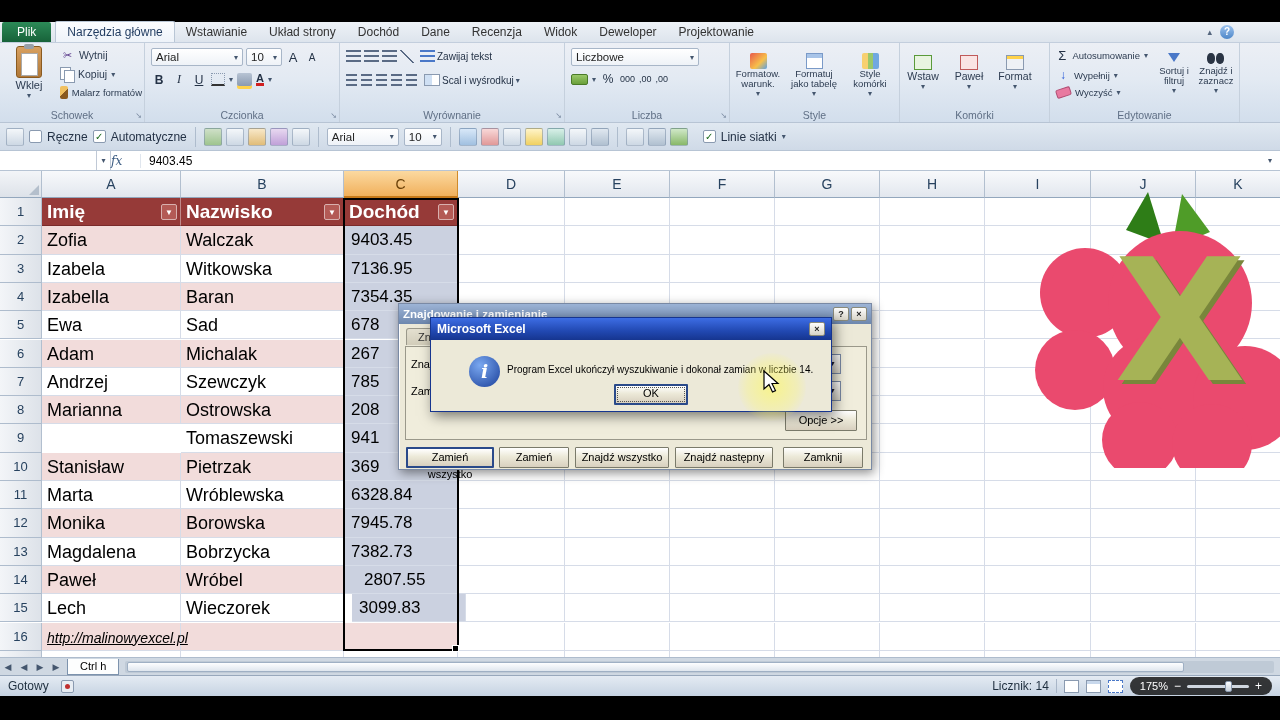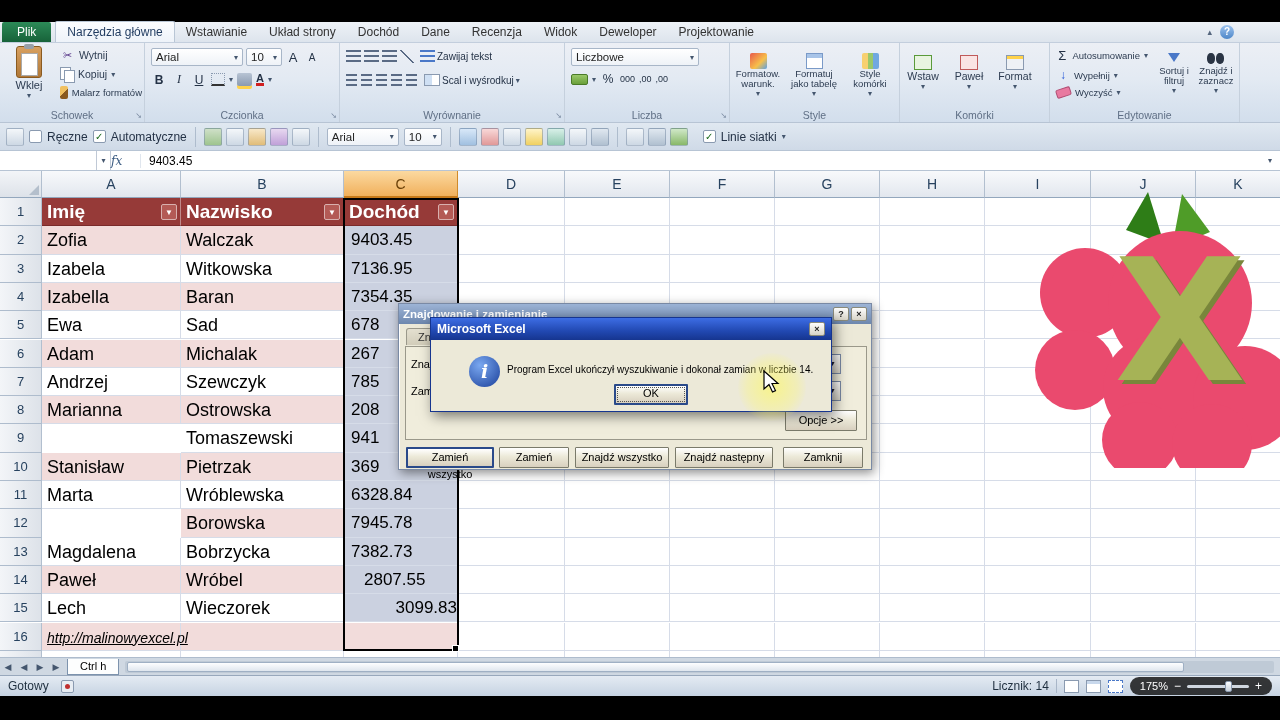--- a/index.html
+++ b/index.html
@@ -573,20 +573,21 @@
       <div class="cell num" style="left: 344px; top: 283px; width: 114px; height: 28.3px; line-height: 28.3px; background: rgb(203, 209, 224);"><span>6328.84</span></div>
       <div class="cell" style="left: 458px; top: 283px; width: 107px; height: 28.3px; line-height: 28.3px;"></div>
       <div class="cell" style="left: 565px; top: 283px; width: 105px; height: 28.3px; line-height: 28.3px;"></div>
       <div class="cell" style="left: 670px; top: 283px; width: 105px; height: 28.3px; line-height: 28.3px;"></div>
       <div class="cell" style="left: 775px; top: 283px; width: 105px; height: 28.3px; line-height: 28.3px;"></div>
       <div class="cell" style="left: 880px; top: 283px; width: 105px; height: 28.3px; line-height: 28.3px;"></div>
       <div class="cell" style="left: 985px; top: 283px; width: 106px; height: 28.3px; line-height: 28.3px;"></div>
       <div class="cell" style="left: 1091px; top: 283px; width: 105px; height: 28.3px; line-height: 28.3px;"></div>
       <div class="cell" style="left: 1196px; top: 283px; width: 85px; height: 28.3px; line-height: 28.3px;"></div>
       <div class="rnum" style="top: 311.3px; height: 28.3px; line-height: 28.3px;">12</div>
+      <div class="cell" style="left: 42px; top: 311.3px; width: 139px; height: 28.3px; line-height: 28.3px; background: rgb(242, 220, 219);"><span>Monika</span></div>
       <div class="cell" style="left: 181px; top: 311.3px; width: 163px; height: 28.3px; line-height: 28.3px; background: rgb(242, 220, 219);"><span>Borowska</span></div>
       <div class="cell num" style="left: 344px; top: 311.3px; width: 114px; height: 28.3px; line-height: 28.3px; background: rgb(203, 209, 224);"><span>7945.78</span></div>
       <div class="cell" style="left: 458px; top: 311.3px; width: 107px; height: 28.3px; line-height: 28.3px;"></div>
       <div class="cell" style="left: 565px; top: 311.3px; width: 105px; height: 28.3px; line-height: 28.3px;"></div>
       <div class="cell" style="left: 670px; top: 311.3px; width: 105px; height: 28.3px; line-height: 28.3px;"></div>
       <div class="cell" style="left: 775px; top: 311.3px; width: 105px; height: 28.3px; line-height: 28.3px;"></div>
       <div class="cell" style="left: 880px; top: 311.3px; width: 105px; height: 28.3px; line-height: 28.3px;"></div>
       <div class="cell" style="left: 985px; top: 311.3px; width: 106px; height: 28.3px; line-height: 28.3px;"></div>
       <div class="cell" style="left: 1091px; top: 311.3px; width: 105px; height: 28.3px; line-height: 28.3px;"></div>
       <div class="cell" style="left: 1196px; top: 311.3px; width: 85px; height: 28.3px; line-height: 28.3px;"></div>
@@ -610,21 +611,21 @@
       <div class="cell" style="left: 565px; top: 367.9px; width: 105px; height: 28.3px; line-height: 28.3px;"></div>
       <div class="cell" style="left: 670px; top: 367.9px; width: 105px; height: 28.3px; line-height: 28.3px;"></div>
       <div class="cell" style="left: 775px; top: 367.9px; width: 105px; height: 28.3px; line-height: 28.3px;"></div>
       <div class="cell" style="left: 880px; top: 367.9px; width: 105px; height: 28.3px; line-height: 28.3px;"></div>
       <div class="cell" style="left: 985px; top: 367.9px; width: 106px; height: 28.3px; line-height: 28.3px;"></div>
       <div class="cell" style="left: 1091px; top: 367.9px; width: 105px; height: 28.3px; line-height: 28.3px;"></div>
       <div class="cell" style="left: 1196px; top: 367.9px; width: 85px; height: 28.3px; line-height: 28.3px;"></div>
       <div class="rnum" style="top: 396.2px; height: 28.3px; line-height: 28.3px;">15</div>
       <div class="cell" style="left: 42px; top: 396.2px; width: 139px; height: 28.3px; line-height: 28.3px; background: rgb(255, 255, 255);"><span>Lech</span></div>
       <div class="cell" style="left: 181px; top: 396.2px; width: 163px; height: 28.3px; line-height: 28.3px; background: rgb(255, 255, 255);"><span>Wieczorek</span></div>
-      <div class="cell num" style="left: 344px; top: 396.2px; width: 114px; height: 28.3px; line-height: 28.3px; background: rgb(203, 209, 224); text-align: right;"><span>3099.83</span></div>
+      <div class="cell num" style="left: 352px; top: 396.2px; width: 114px; height: 28.3px; line-height: 28.3px; background: rgb(203, 209, 224);"><span>3099.83</span></div>
       <div class="cell" style="left: 458px; top: 396.2px; width: 107px; height: 28.3px; line-height: 28.3px;"></div>
       <div class="cell" style="left: 565px; top: 396.2px; width: 105px; height: 28.3px; line-height: 28.3px;"></div>
       <div class="cell" style="left: 670px; top: 396.2px; width: 105px; height: 28.3px; line-height: 28.3px;"></div>
       <div class="cell" style="left: 775px; top: 396.2px; width: 105px; height: 28.3px; line-height: 28.3px;"></div>
       <div class="cell" style="left: 880px; top: 396.2px; width: 105px; height: 28.3px; line-height: 28.3px;"></div>
       <div class="cell" style="left: 985px; top: 396.2px; width: 106px; height: 28.3px; line-height: 28.3px;"></div>
       <div class="cell" style="left: 1091px; top: 396.2px; width: 105px; height: 28.3px; line-height: 28.3px;"></div>
       <div class="cell" style="left: 1196px; top: 396.2px; width: 85px; height: 28.3px; line-height: 28.3px;"></div>
       <div class="rnum" style="top: 424.5px; height: 28.3px; line-height: 28.3px;">16</div>
       <div class="cell linkcell" style="left: 42px; top: 424.5px; width: 139px; height: 28.3px; line-height: 28.3px; background: rgb(242, 220, 219);"><span class="linktext">http://malinowyexcel.pl</span></div>

